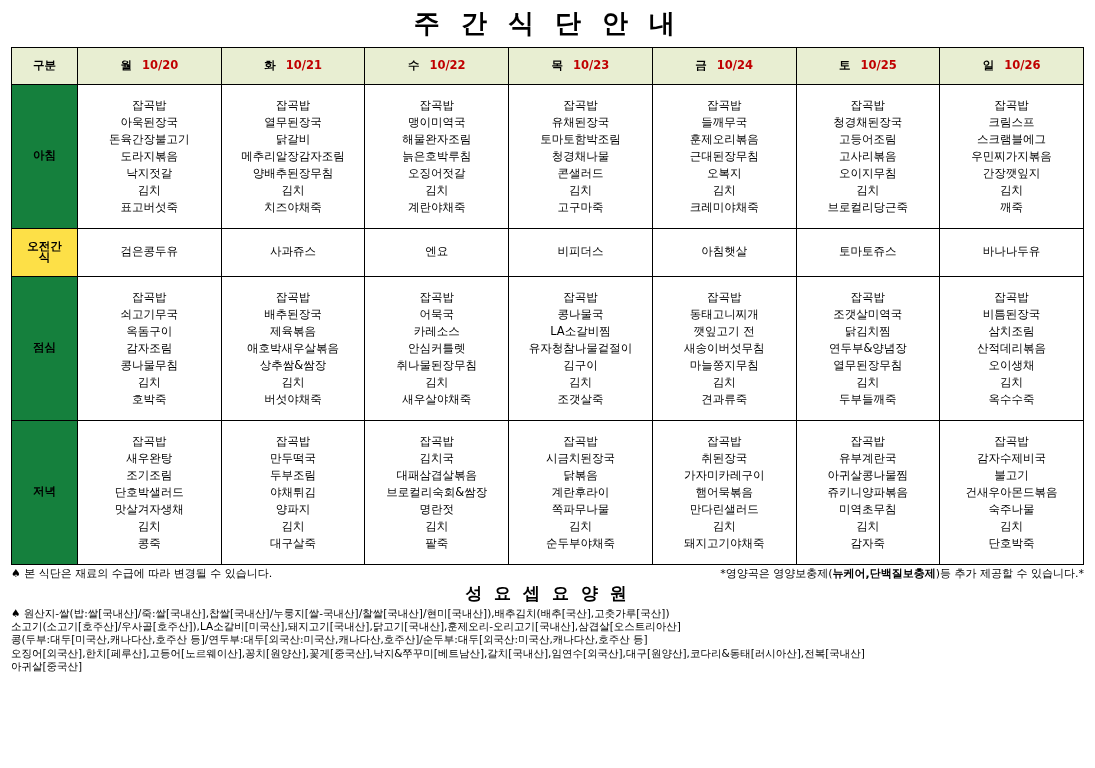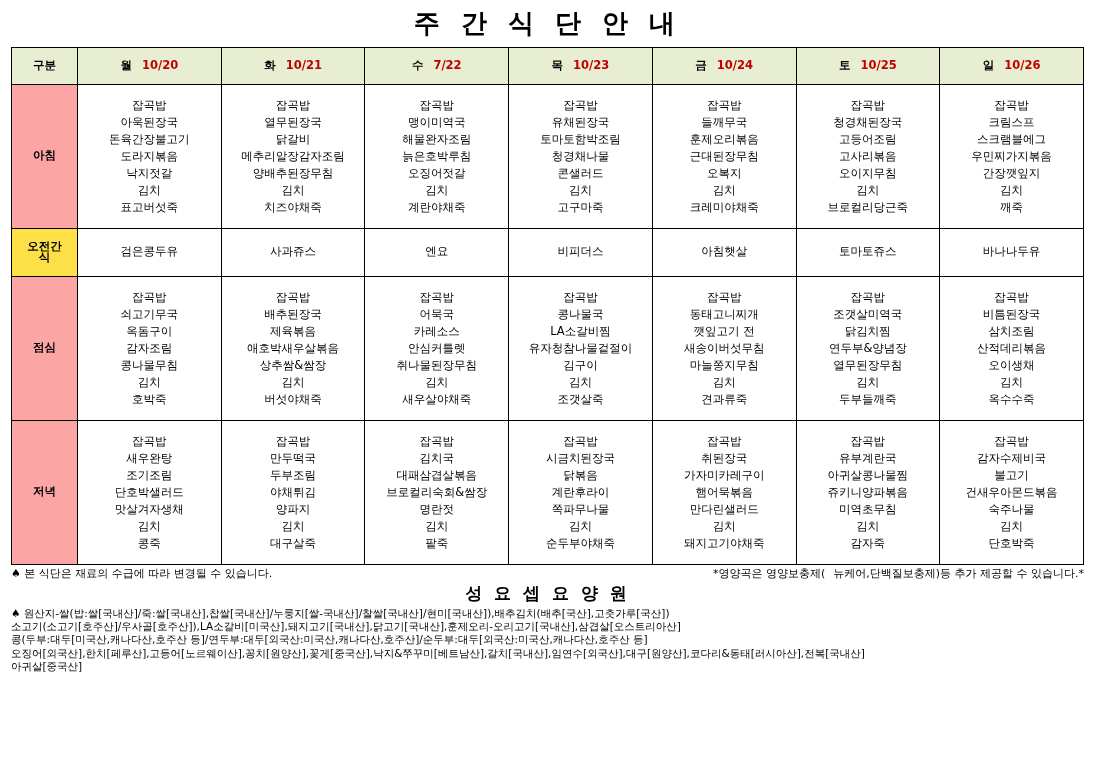--- a/index.html
+++ b/index.html
@@ -39,40 +39,40 @@
   }
   thead th {
     background: #e8eed2;
     height: 20px;
     font-weight: bold;
     font-size: 12px;
   }
   th.hdr-day .dw { color: #000; margin-right: 10px; }
   th.hdr-day .dt { color: #c00000; }
   td.rowlabel {
-    background: #fca5a5;
+    background: #15803d;
     font-weight: bold;
     font-size: 12px;
     width: 66px;
   }
   td.snacklabel {
     background: #fde047;
     font-weight: bold;
     font-size: 11px;
     height: 20px;
   }
   td.cell { vertical-align: middle; padding: 2px 1px; }
   td.cell .line { height: 17px; line-height: 17px; white-space: nowrap; overflow: hidden; }
   td.snack { height: 20px; font-size: 11.5px; }
   .note {
     width: 1073px; margin: 1px auto 0 auto;
     font-size: 11px;
     display: flex; justify-content: space-between; gap: 24px;
   }
-  .note .right b { font-weight: normal; padding-left: 8px; }
+  .note .right b { font-weight: bold; }
   #shop {
     text-align: center;
     font-family: "DejaVu Serif", "Liberation Serif", serif;
     font-weight: bold;
     font-size: 17px;
     letter-spacing: 3px;
     padding: 1px 0 2px 0;
   }
   #origins {
     width: 1073px; margin: 0 auto;
@@ -102,21 +102,21 @@
     <thead>
       <tr>
         <th>구분</th>
         <th class="hdr-day">
           <span class="dw">월</span><span class="dt">10/20</span>
         </th>
         <th class="hdr-day">
           <span class="dw">화</span><span class="dt">10/21</span>
         </th>
         <th class="hdr-day">
-          <span class="dw">수</span><span class="dt">7/22</span>
+          <span class="dw">수</span><span class="dt">10/22</span>
         </th>
         <th class="hdr-day">
           <span class="dw">목</span><span class="dt">10/23</span>
         </th>
         <th class="hdr-day">
           <span class="dw">금</span><span class="dt">10/24</span>
         </th>
         <th class="hdr-day">
           <span class="dw">토</span><span class="dt">10/25</span>
         </th>

